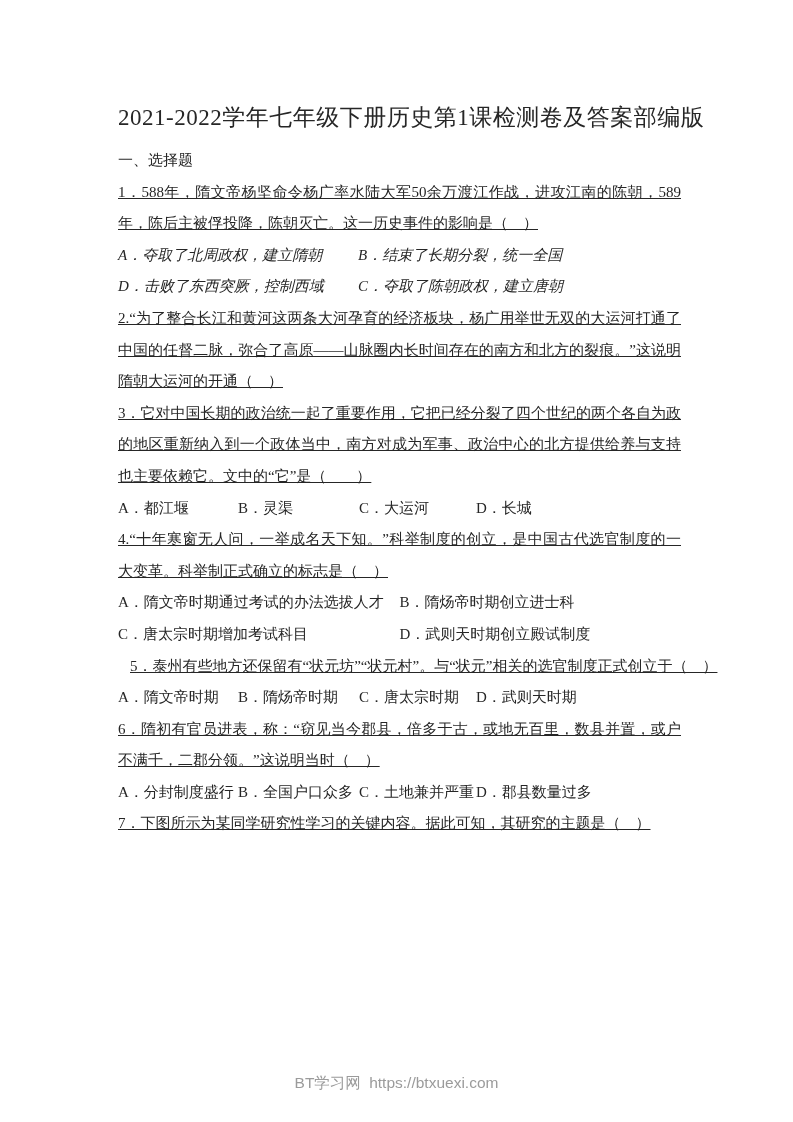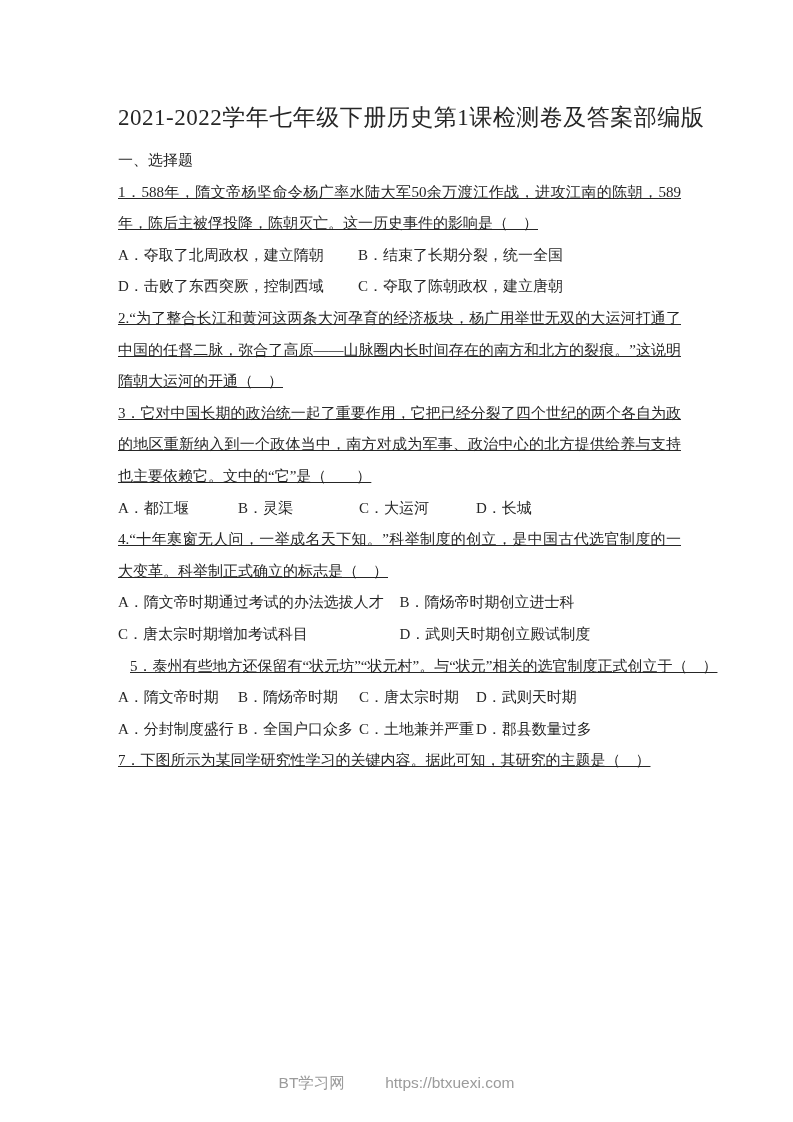--- a/index.html
+++ b/index.html
@@ -42,35 +42,35 @@
   .stem.oneline {
     white-space: nowrap;
     text-align: left;
     margin-left: 12px;
   }
   .opts {
     display: grid;
     font-size: 15px;
     line-height: 31.6px;
   }
-  .opts.cols2 { grid-template-columns: 240px auto; }
+  .opts.cols2 { grid-template-columns: 240px auto; font-style: italic; }
   .opts.cols4 { grid-template-columns: 120px 121px 117px auto; }
   .opts.list  { grid-template-columns: 1fr 1fr; }
   .opt { white-space: nowrap; }
   .footer {
     position: absolute;
     left: 0;
     right: 0;
     bottom: 28px;
     text-align: center;
     font-family: "Liberation Sans", "DejaVu Sans", sans-serif;
     font-size: 15.5px;
     color: #9b9b9b;
   }
-  .footer span { margin: 0 18px; }
+  .footer span { margin: 0 2px; }
 </style>
 </head>
 <body>
 
 <div class="doc">
 
   <h1 class="title">2021-2022学年七年级下册历史第1课检测卷及答案部编版</h1>
 
   <div class="section-heading">一、选择题</div>
 
@@ -101,20 +101,21 @@
   </div>
 
   <p class="stem oneline">5．泰州有些地方还保留有“状元坊”“状元村”。与“状元”相关的选官制度正式创立于（　）</p>
   <div class="opts cols4">
     <span class="opt">A．隋文帝时期</span>
     <span class="opt">B．隋炀帝时期</span>
     <span class="opt">C．唐太宗时期</span>
     <span class="opt">D．武则天时期</span>
   </div>
 
+  <p class="stem">6．隋初有官员进表，称：“窃见当今郡县，倍多于古，或地无百里，数县并置，或户不满千，二郡分领。”这说明当时（　）</p>
   <div class="opts cols4">
     <span class="opt">A．分封制度盛行</span>
     <span class="opt">B．全国户口众多</span>
     <span class="opt">C．土地兼并严重</span>
     <span class="opt">D．郡县数量过多</span>
   </div>
 
   <p class="stem">7．下图所示为某同学研究性学习的关键内容。据此可知，其研究的主题是（　）</p>
 
 </div>

